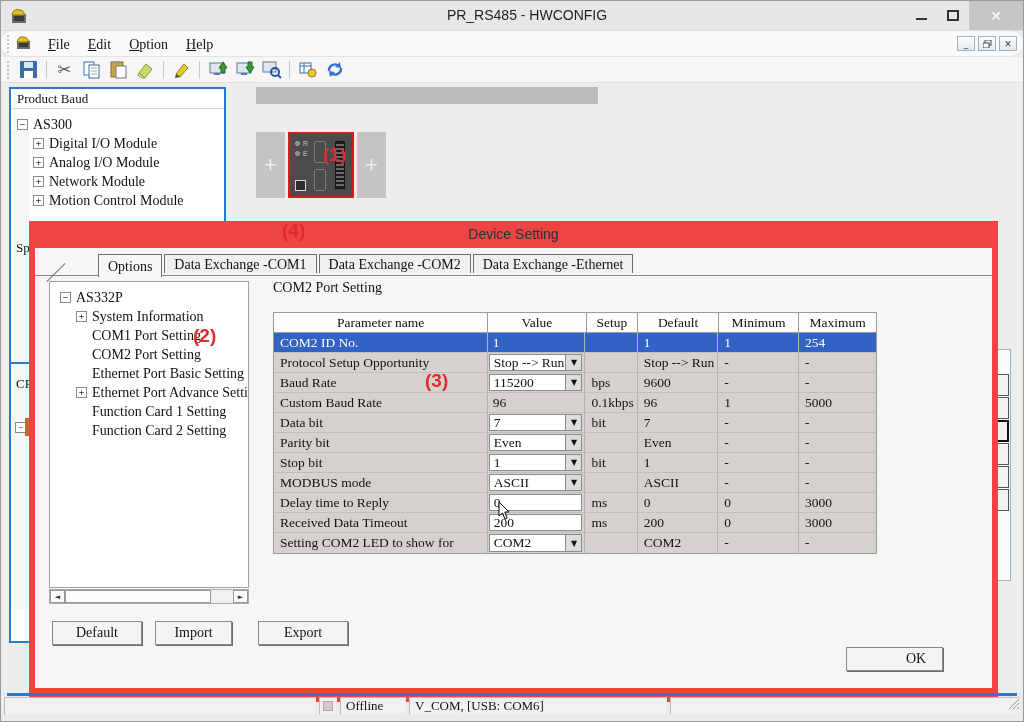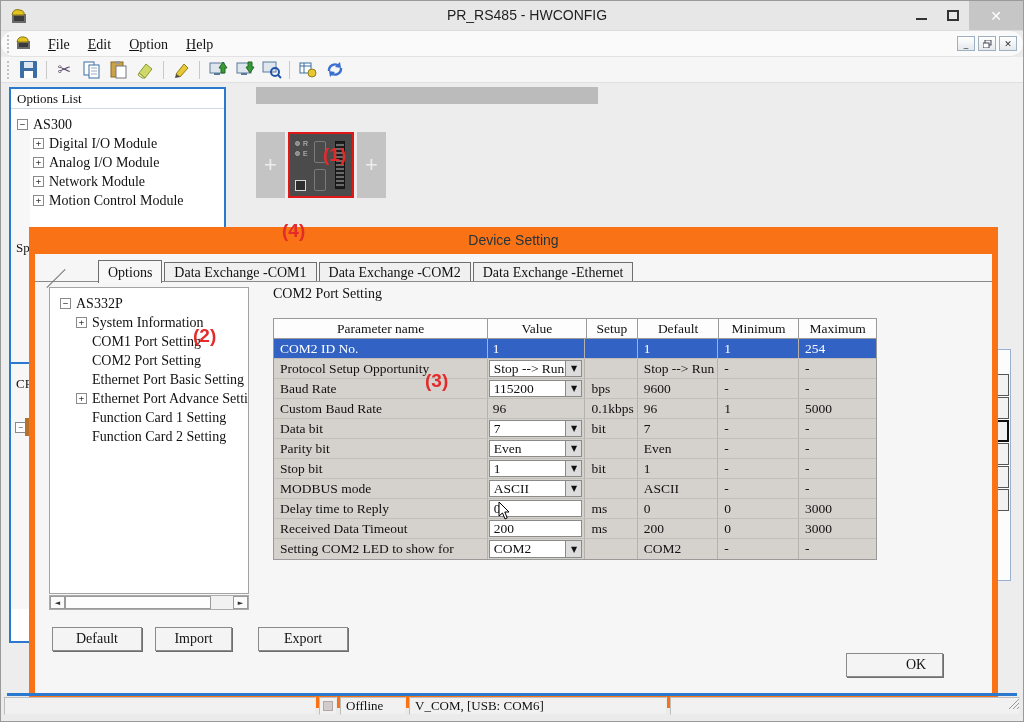--- a/index.html
+++ b/index.html
@@ -72,30 +72,30 @@
   .ls-ebox { position:absolute; left:4px; top:292px; width:11px; height:11px; border:1px solid #8a8a8a;
              font-size:9px; line-height:9px; text-align:center; background:#fff; }
   .ls-bar { position:absolute; left:14px; top:288px; width:4px; height:18px; background:#b5722a; }
 
   .right-grid { position:absolute; left:991px; top:348px; width:19px; height:232px; background:#fcfcfc;
                 border:1px solid #9ab0d0; padding:24px 1px 0 1px; }
   .rg-cell { width:15px; height:22px; border:1px solid #555; background:#f2f2f2; margin-bottom:1px; }
   .rg-cell.bold { border:2px solid #101010; }
 
   
-  .dialog { position:absolute; left:28px; top:226px; width:969px; height:481px; background:#f97316; z-index:10; }
+  .dialog { position:absolute; left:28px; top:220px; width:969px; height:481px; background:#ef4444; z-index:10; }
   .dlg-title { height:27px; line-height:27px; text-align:center; font-family:"Liberation Sans", sans-serif;
                font-size:14px; color:#24343a; }
   .dlg-body { position:absolute; left:6px; top:27px; right:6px; bottom:14px; background:#f6f6f6; overflow:hidden; }
 
   .tabbar { position:absolute; left:0; top:2px; right:0; height:26px; }
   .tabbar .baseline { position:absolute; left:0; right:0; bottom:0; height:1px; background:#8a8a8a; }
   .diag { position:absolute; left:8px; bottom:3px; width:26px; height:1px; background:#777;
           transform:rotate(-45deg); }
-  .tabs { position:absolute; left:19px; bottom:0; display:flex; align-items:center;padding-left:44px; }
+  .tabs { position:absolute; left:19px; bottom:0; display:flex; align-items:flex-start;padding-left:44px; }
   .tab { border:1px solid #6e6e6e; border-bottom:none; background:#f0f0f0; padding:0 9px; height:19px;
          line-height:19px; font-size:14px; margin-right:2px; position:relative; color:#111; }
   .tab.active { background:#f7f7f7; height:23px; line-height:23px; z-index:2; margin-bottom:-1px; }
 
   .dlg-tree { position:absolute; left:14px; top:33px; width:200px; height:307px; background:#fff;
               border:1px solid #a3a3a3; padding-top:6px; }
   .dtree-item { padding-left:10px; }
   .dtree-item.child { padding-left:26px; }
   .dtree-item.child.no-box { padding-left:42px; }
 
@@ -280,21 +280,21 @@
           <polygon points="15,2 16,8 10,7" fill="#3a6fd0"></polygon>
           <path d="M16 8 A6 6 0 0 1 6 13" fill="none" stroke="#3a6fd0" stroke-width="2.4"></path>
           <polygon points="5,17 4,11 10,12" fill="#3a6fd0"></polygon>
         </svg>
       </span>
   </div>
 
   <div class="workspace">
 
     <div class="product-panel">
-      <div class="pp-header">Options List</div>
+      <div class="pp-header">Product Baud</div>
       <div class="pp-tree">
           <div class="ptree-item">
     <span class="ebox">−</span>
     <span>AS300</span>
   </div>
           <div class="ptree-item lvl1">
     <span class="ebox">+</span>
     <span>Digital I/O Module</span>
   </div>
           <div class="ptree-item lvl1">

